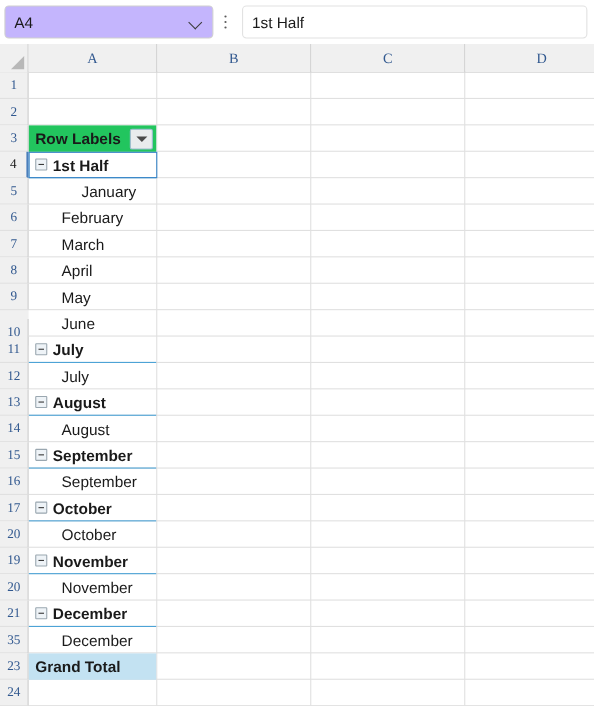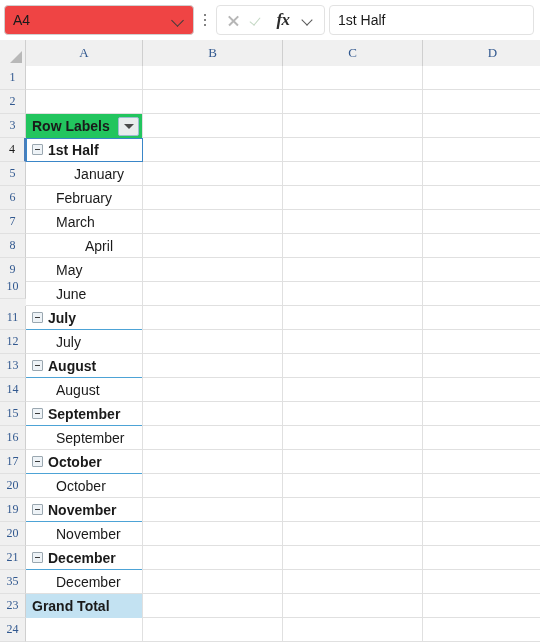--- a/index.html
+++ b/index.html
@@ -14,21 +14,21 @@
   #formula-bar {
     position: absolute; left: 0; top: 0;
     width: 540px; height: 40px;
     background: #ffffff;
     display: flex; align-items: center;
     padding: 0 4px;
   }
   .namebox {
     width: 190px; height: 30px;
     border: 1px solid #d0d0d0; border-radius: 4px;
-    background: #ef4444;
+    background: #c4b5fd;
     display: flex; align-items: center;
     padding: 0 8px;
     flex: 0 0 auto;
   }
   .namebox .nb-text {
     flex: 1 1 auto;
     font-size: 14px; color: #1a1a1a;
     line-height: 28px;
     white-space: nowrap; overflow: hidden;
   }
@@ -253,34 +253,20 @@
     <span class="nb-text">A4</span>
     <span class="chev"></span>
   </div>
 
   <div class="kebab">
     <i></i>
     <i></i>
     <i></i>
   </div>
 
-  <div class="fxgroup">
-    <span class="fxbtn">
-        <span class="ic-x"></span>
-      </span>
-    <span class="fxbtn">
-        <span class="ic-check"></span>
-      </span>
-    <span class="fxbtn">
-        <span class="ic-fx">fx</span>
-      </span>
-    <span class="fxbtn">
-        <span class="ic-fx-chev"></span>
-      </span>
-  </div>
 
   <div class="formula-input">1st Half</div>
 </div>
 
 <div id="grid">
 
   <div id="col-header">
     <div id="corner"></div>
     <div class="colh" style="left:26px; width:117px;">A</div>
     <div class="colh" style="left:143px; width:140px;">B</div>
@@ -291,21 +277,21 @@
   <div id="row-header">
       <div class="rowh" style="top: 0px;">1</div>
       <div class="rowh" style="top: 24px;">2</div>
       <div class="rowh" style="top: 48px;">3</div>
       <div class="rowh sel" style="top: 72px;">4</div>
       <div class="rowh" style="top: 96px;">5</div>
       <div class="rowh" style="top: 120px;">6</div>
       <div class="rowh" style="top: 144px;">7</div>
       <div class="rowh" style="top: 168px;">8</div>
       <div class="rowh" style="top: 192px;">9</div>
-      <div class="rowh" style="top: 209px; text-align: right;">10</div>
+      <div class="rowh" style="top: 224px; text-align: right;">10</div>
       <div class="rowh" style="top: 240px;">11</div>
       <div class="rowh" style="top: 264px;">12</div>
       <div class="rowh" style="top: 288px;">13</div>
       <div class="rowh" style="top: 312px;">14</div>
       <div class="rowh" style="top: 336px;">15</div>
       <div class="rowh" style="top: 360px;">16</div>
       <div class="rowh" style="top: 384px;">17</div>
       <div class="rowh" style="top: 408px;">20</div>
       <div class="rowh" style="top: 432px;">19</div>
       <div class="rowh" style="top: 456px;">20</div>
@@ -353,21 +339,21 @@
       </div>
       <div class="cell colA child" style="top: 96px; justify-content: center;">
         <span>January</span>
       </div>
       <div class="cell colA child" style="top: 120px;">
         <span>February</span>
       </div>
       <div class="cell colA child" style="top: 144px;">
         <span>March</span>
       </div>
-      <div class="cell colA child" style="top: 168px; justify-content: center;">
+      <div class="cell colA child" style="top: 168px;">
         <span>April</span>
       </div>
       <div class="cell colA child" style="top: 192px;">
         <span>May</span>
       </div>
       <div class="cell colA child" style="top: 216px;">
         <span>June</span>
       </div>
       <div class="cell colA group" style="top: 240px;">
         <span class="collapse-box"></span>

